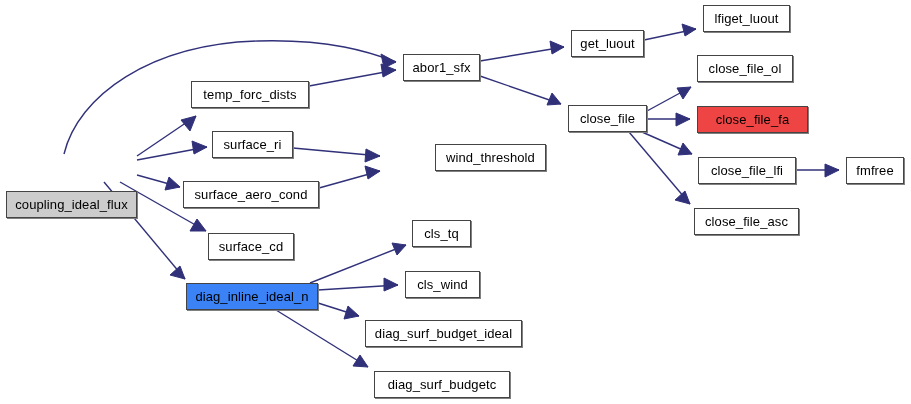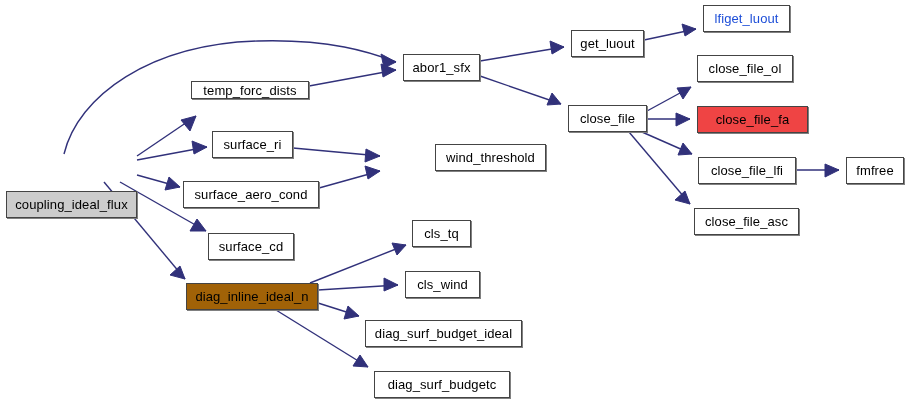--- a/index.html
+++ b/index.html
@@ -88,33 +88,33 @@
       <path d="M 318,290 L 398,285" fill="none" stroke="#31317a" stroke-width="1.4"></path>
       <path d="M 398,285 L 384,278 L 384,291 Z" fill="#31317a" stroke="#31317a" stroke-width="1"></path>
       <path d="M 318,303 L 359,316" fill="none" stroke="#31317a" stroke-width="1.4"></path>
       <path d="M 359,316 L 348,306 L 344,319 Z" fill="#31317a" stroke="#31317a" stroke-width="1"></path>
       <path d="M 276,310 L 368,367" fill="none" stroke="#31317a" stroke-width="1.4"></path>
       <path d="M 368,367 L 360,355 L 353,366 Z" fill="#31317a" stroke="#31317a" stroke-width="1"></path>
     </svg>
 <div class="node root" style="left: 6px; top: 155px; width: 131px; height: 27px; background: rgb(204, 204, 204); border-color: rgb(68, 68, 68); color: rgb(0, 0, 0);">
       <span>coupling_ideal_flux</span>
     </div>
-    <div class="node" style="left: 191px; top: 81px; width: 118px; height: 18px; background: rgb(255, 255, 255); border-color: rgb(68, 68, 68); color: rgb(0, 0, 0);">
+    <div class="node" style="left: 191px; top: 81px; width: 118px; height: 27px; background: rgb(255, 255, 255); border-color: rgb(68, 68, 68); color: rgb(0, 0, 0);">
       <span>temp_forc_dists</span>
     </div>
     <div class="node" style="left: 212px; top: 131px; width: 81px; height: 27px; background: rgb(255, 255, 255); border-color: rgb(68, 68, 68); color: rgb(0, 0, 0);">
       <span>surface_ri</span>
     </div>
     <div class="node" style="left: 183px; top: 181px; width: 136px; height: 27px; background: rgb(255, 255, 255); border-color: rgb(68, 68, 68); color: rgb(0, 0, 0);">
       <span>surface_aero_cond</span>
     </div>
     <div class="node" style="left: 208px; top: 233px; width: 86px; height: 27px; background: rgb(255, 255, 255); border-color: rgb(68, 68, 68); color: rgb(0, 0, 0);">
       <span>surface_cd</span>
     </div>
-    <div class="node" style="left: 186px; top: 283px; width: 132px; height: 27px; background: #a16207; border-color: rgb(68, 68, 68); color: rgb(0, 0, 0);">
+    <div class="node" style="left: 186px; top: 283px; width: 132px; height: 27px; background: #3b82f6; border-color: rgb(68, 68, 68); color: rgb(0, 0, 0);">
       <span>diag_inline_ideal_n</span>
     </div>
     <div class="node" style="left: 403px; top: 54px; width: 77px; height: 27px; background: rgb(255, 255, 255); border-color: rgb(68, 68, 68); color: rgb(0, 0, 0);">
       <span>abor1_sfx</span>
     </div>
     <div class="node" style="left: 387px; top: 144px; width: 111px; height: 27px; background: rgb(255, 255, 255); border-color: rgb(68, 68, 68); color: rgb(0, 0, 0); margin-left: 48px;">
       <span>wind_threshold</span>
     </div>
     <div class="node" style="left: 412px; top: 220px; width: 59px; height: 27px; background: rgb(255, 255, 255); border-color: rgb(68, 68, 68); color: rgb(0, 0, 0);">
       <span>cls_tq</span>
@@ -127,21 +127,21 @@
     </div>
     <div class="node" style="left: 374px; top: 371px; width: 136px; height: 27px; background: rgb(255, 255, 255); border-color: rgb(68, 68, 68); color: rgb(0, 0, 0);">
       <span>diag_surf_budgetc</span>
     </div>
     <div class="node" style="left: 571px; top: 30px; width: 73px; height: 27px; background: rgb(255, 255, 255); border-color: rgb(68, 68, 68); color: rgb(0, 0, 0);">
       <span>get_luout</span>
     </div>
     <div class="node" style="left: 568px; top: 105px; width: 79px; height: 27px; background: rgb(255, 255, 255); border-color: rgb(68, 68, 68); color: rgb(0, 0, 0); text-align: center;">
       <span>close_file</span>
     </div>
-    <div class="node" style="left: 703px; top: 5px; width: 87px; height: 27px; background: rgb(255, 255, 255); border-color: rgb(68, 68, 68); color: #1d4ed8;">
+    <div class="node" style="left: 703px; top: 5px; width: 87px; height: 27px; background: rgb(255, 255, 255); border-color: rgb(68, 68, 68); color: #000000;">
       <span>lfiget_luout</span>
     </div>
     <div class="node" style="left: 697px; top: 55px; width: 96px; height: 27px; background: rgb(255, 255, 255); border-color: rgb(68, 68, 68); color: rgb(0, 0, 0);">
       <span>close_file_ol</span>
     </div>
     <div class="node" style="left: 697px; top: 106px; width: 111px; height: 27px; background: #ef4444; border-color: rgb(68, 68, 68); color: rgb(0, 0, 0);">
       <span>close_file_fa</span>
     </div>
     <div class="node" style="left: 698px; top: 157px; width: 98px; height: 27px; background: rgb(255, 255, 255); border-color: rgb(68, 68, 68); color: rgb(0, 0, 0);">
       <span>close_file_lfi</span>

